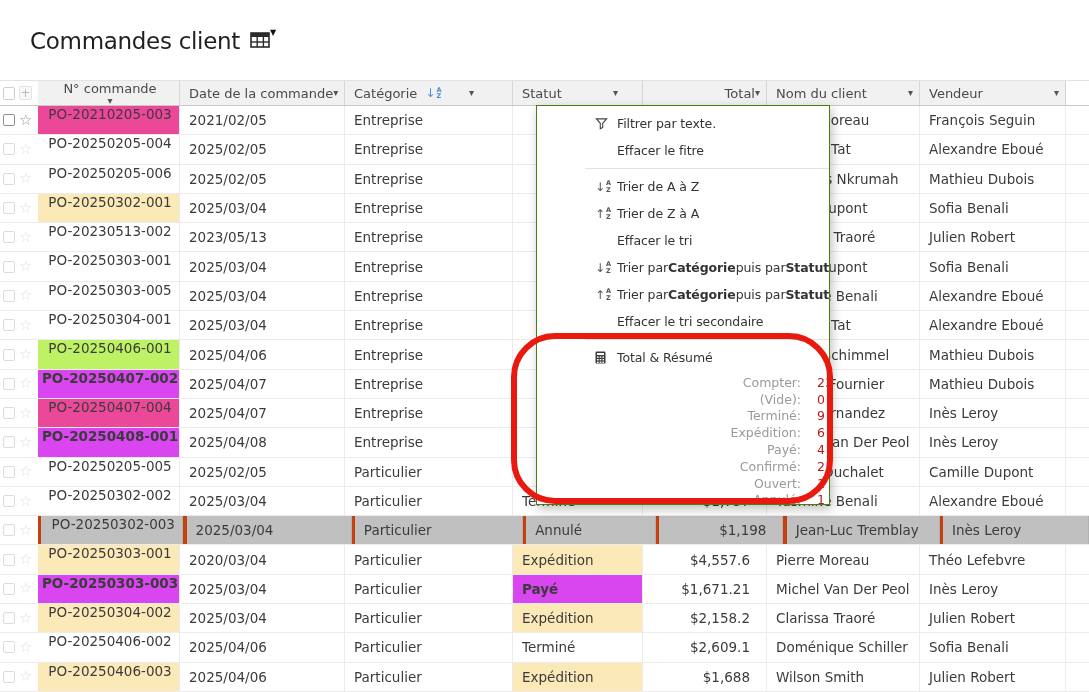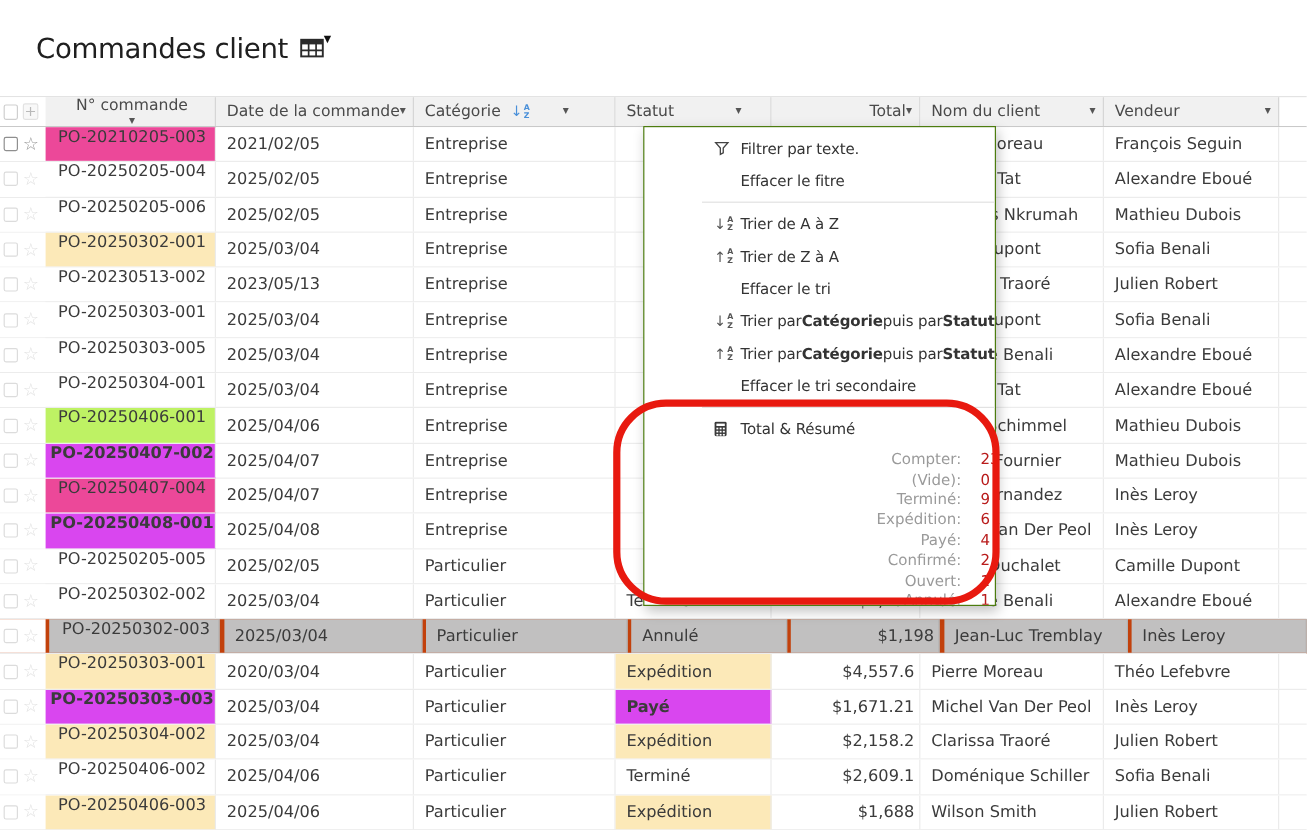--- a/index.html
+++ b/index.html
@@ -31,21 +31,21 @@
   .c-date   { width:165px; }
   .c-cat    { width:168px; }
   .c-status { width:130px; }
   .c-total  { width:124px; }
   .c-client { width:153px; }
   .c-vendor { width:146px; }
 
   .row { display:flex; height:29.3px; border-bottom:1px solid #ececec; background:#fff; }
   .cell { display:flex; align-items:center; padding:0 6px 0 9px; font-size:13.5px; color:#3b3b3b;
           border-right:1px solid #ebebeb; white-space:nowrap; overflow:hidden; }
-  .cell.c-total { justify-content:flex-end; padding-right:4px; }
+  .cell.c-total { justify-content:flex-end; padding-right:16px; }
   .ctrl { display:flex; align-items:center; gap:4px; padding-left:3px; border-right:none; background:#fff; }
   .cb { width:12px; height:12px; border:1px solid #dcdcdc; border-radius:2px; background:#fff; flex:0 0 auto; }
   .star { font-size:15px; color:#e2e2e2; line-height:1; }
   .hdr-cb { width:13px; height:13px; border:1px solid #cfcfcf; border-radius:2px; background:#fff; }
   .hdr-plus { width:14px; height:14px; border:1px solid #e2e2e2; border-radius:2px; background:#f8f8f8;
               color:#b9b9b9; font-size:12px; line-height:12px; text-align:center; }
   .ctrl-strong .cb { border-color:#8f8f8f; }
   .ctrl-strong .star { color:#9a9a9a; }
 
   .bg-purple { background:#ec4899; }

